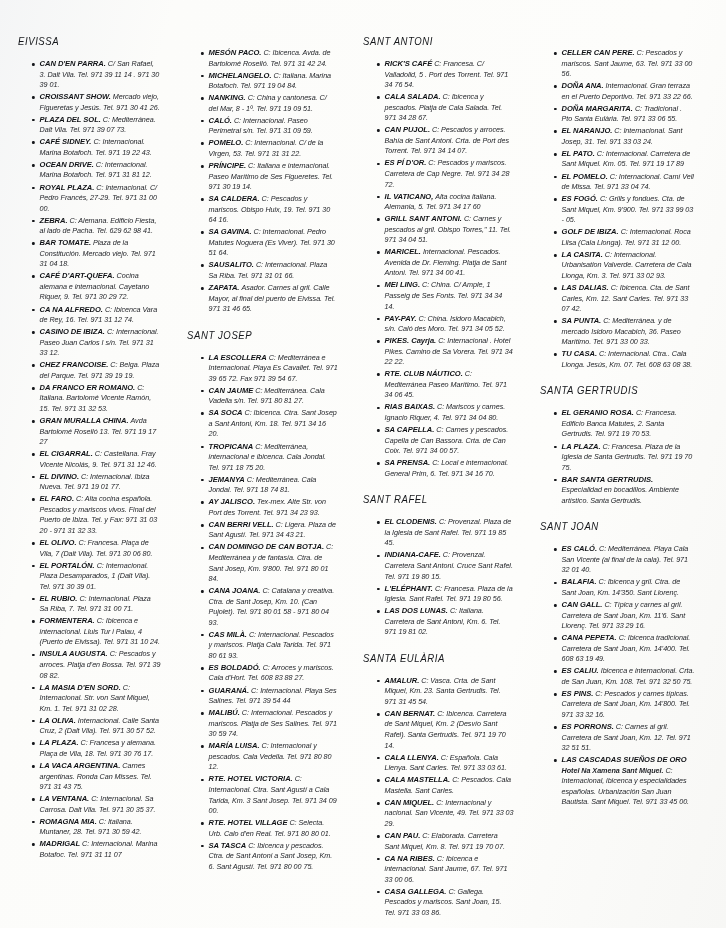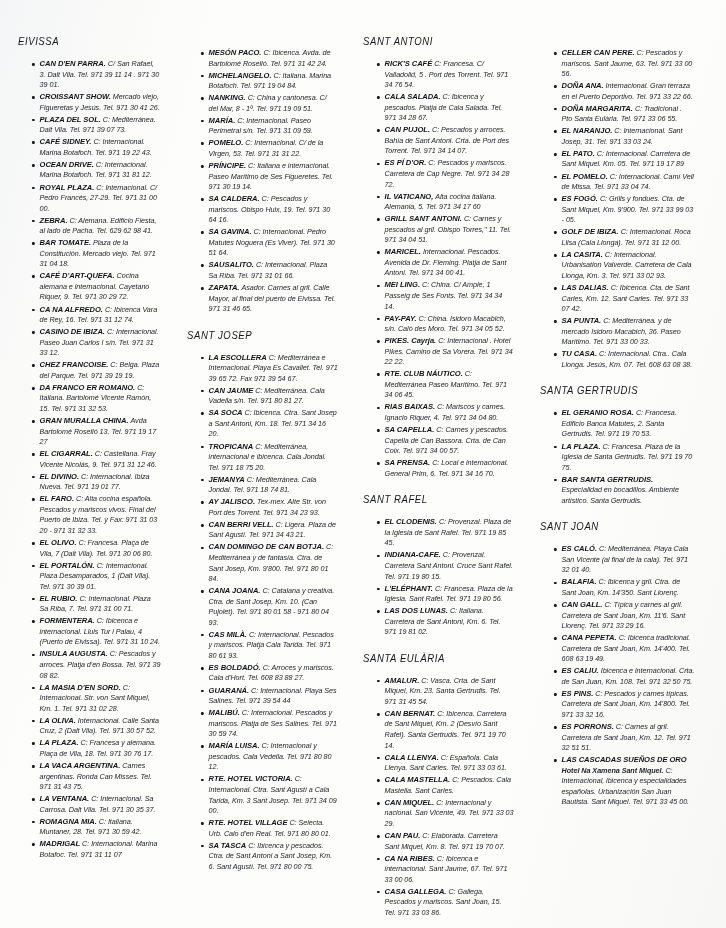--- a/index.html
+++ b/index.html
@@ -135,21 +135,21 @@
           <li class="entry"><span class="ename">LA VENTANA.</span> <span class="edesc">C: Internacional. Sa Carrosa. Dalt Vila. Tel. 971 30 35 37.</span></li>
           <li class="entry"><span class="ename">ROMAGNA MIA.</span> <span class="edesc">C: Italiana. Muntaner, 28. Tel. 971 30 59 42.</span></li>
           <li class="entry"><span class="ename">MADRIGAL</span> <span class="edesc">C: Internacional. Marina Botafoc. Tel. 971 31 11 07</span></li>
         </ul>
       </div>
     <div class="column col-2">
         <ul class="entries">
           <li class="entry"><span class="ename">MESÓN PACO.</span> <span class="edesc">C: Ibicenca. Avda. de Bartolomé Roselló. Tel. 971 31 42 24.</span></li>
           <li class="entry"><span class="ename">MICHELANGELO.</span> <span class="edesc">C: Italiana. Marina Botafoch. Tel. 971 19 04 84.</span></li>
           <li class="entry"><span class="ename">NANKING.</span> <span class="edesc">C: China y cantonesa. C/ del Mar, 8 - 1º. Tel. 971 19 09 51.</span></li>
-          <li class="entry"><span class="ename">MARÍA.</span> <span class="edesc">C: Internacional. Paseo Perimetral s/n. Tel. 971 31 09 59.</span></li>
+          <li class="entry"><span class="ename">CALÓ.</span> <span class="edesc">C: Internacional. Paseo Perimetral s/n. Tel. 971 31 09 59.</span></li>
           <li class="entry"><span class="ename">POMELO.</span> <span class="edesc">C: Internacional. C/ de la Virgen, 53. Tel. 971 31 31 22.</span></li>
           <li class="entry"><span class="ename">PRÍNCIPE.</span> <span class="edesc">C: Italiana e internacional. Paseo Marítimo de Ses Figueretes. Tel. 971 30 19 14.</span></li>
           <li class="entry"><span class="ename">SA CALDERA.</span> <span class="edesc">C: Pescados y mariscos. Obispo Huix, 19. Tel. 971 30 64 16.</span></li>
           <li class="entry"><span class="ename">SA GAVINA.</span> <span class="edesc">C: Internacional. Pedro Matutes Noguera (Es Viver). Tel. 971 30 51 64.</span></li>
           <li class="entry"><span class="ename">SAUSALITO.</span> <span class="edesc">C: Internacional. Plaza Sa Riba. Tel. 971 31 01 66.</span></li>
           <li class="entry"><span class="ename">ZAPATA.</span> <span class="edesc">Asador. Carnes al gril. Calle Mayor, al final del puerto de Eivissa. Tel. 971 31 46 65.</span></li>
         </ul>
         <div class="region-heading spaced">SANT JOSEP</div>
         <ul class="entries">
           <li class="entry"><span class="ename">LA ESCOLLERA</span> <span class="edesc">C: Mediterránea e Internacional. Playa Es Cavallet. Tel. 971 39 65 72. Fax 971 39 54 67.</span></li>

